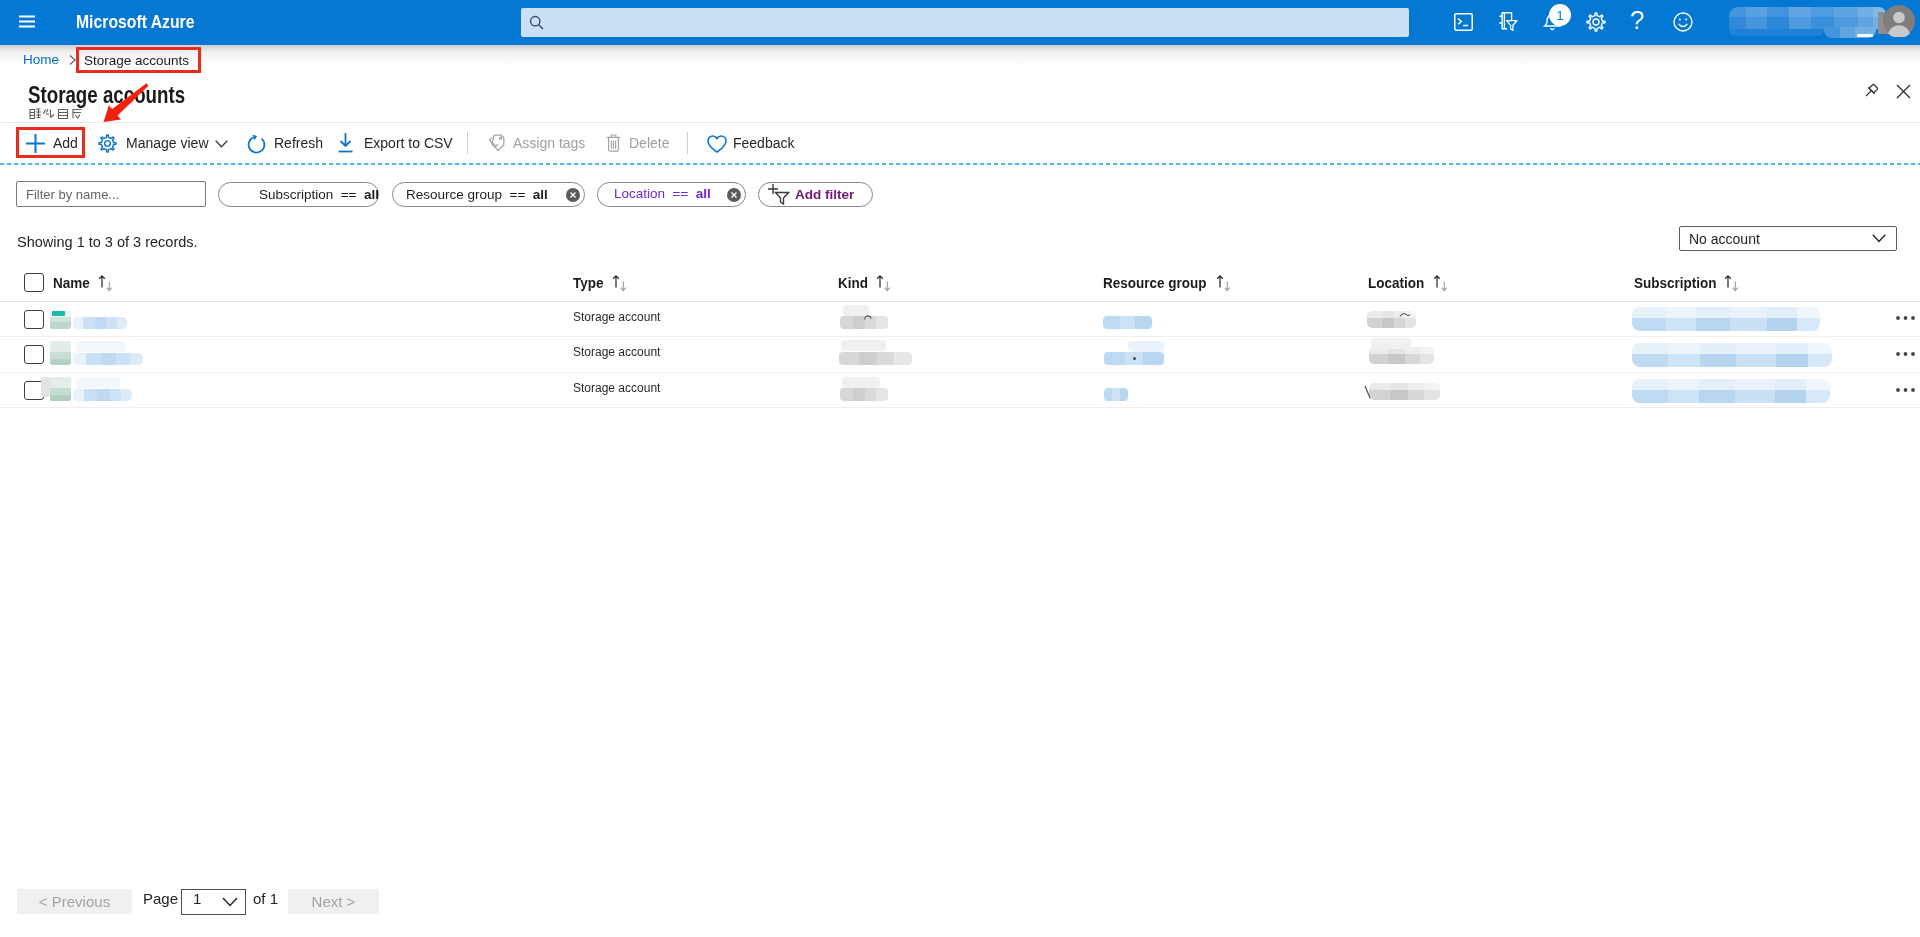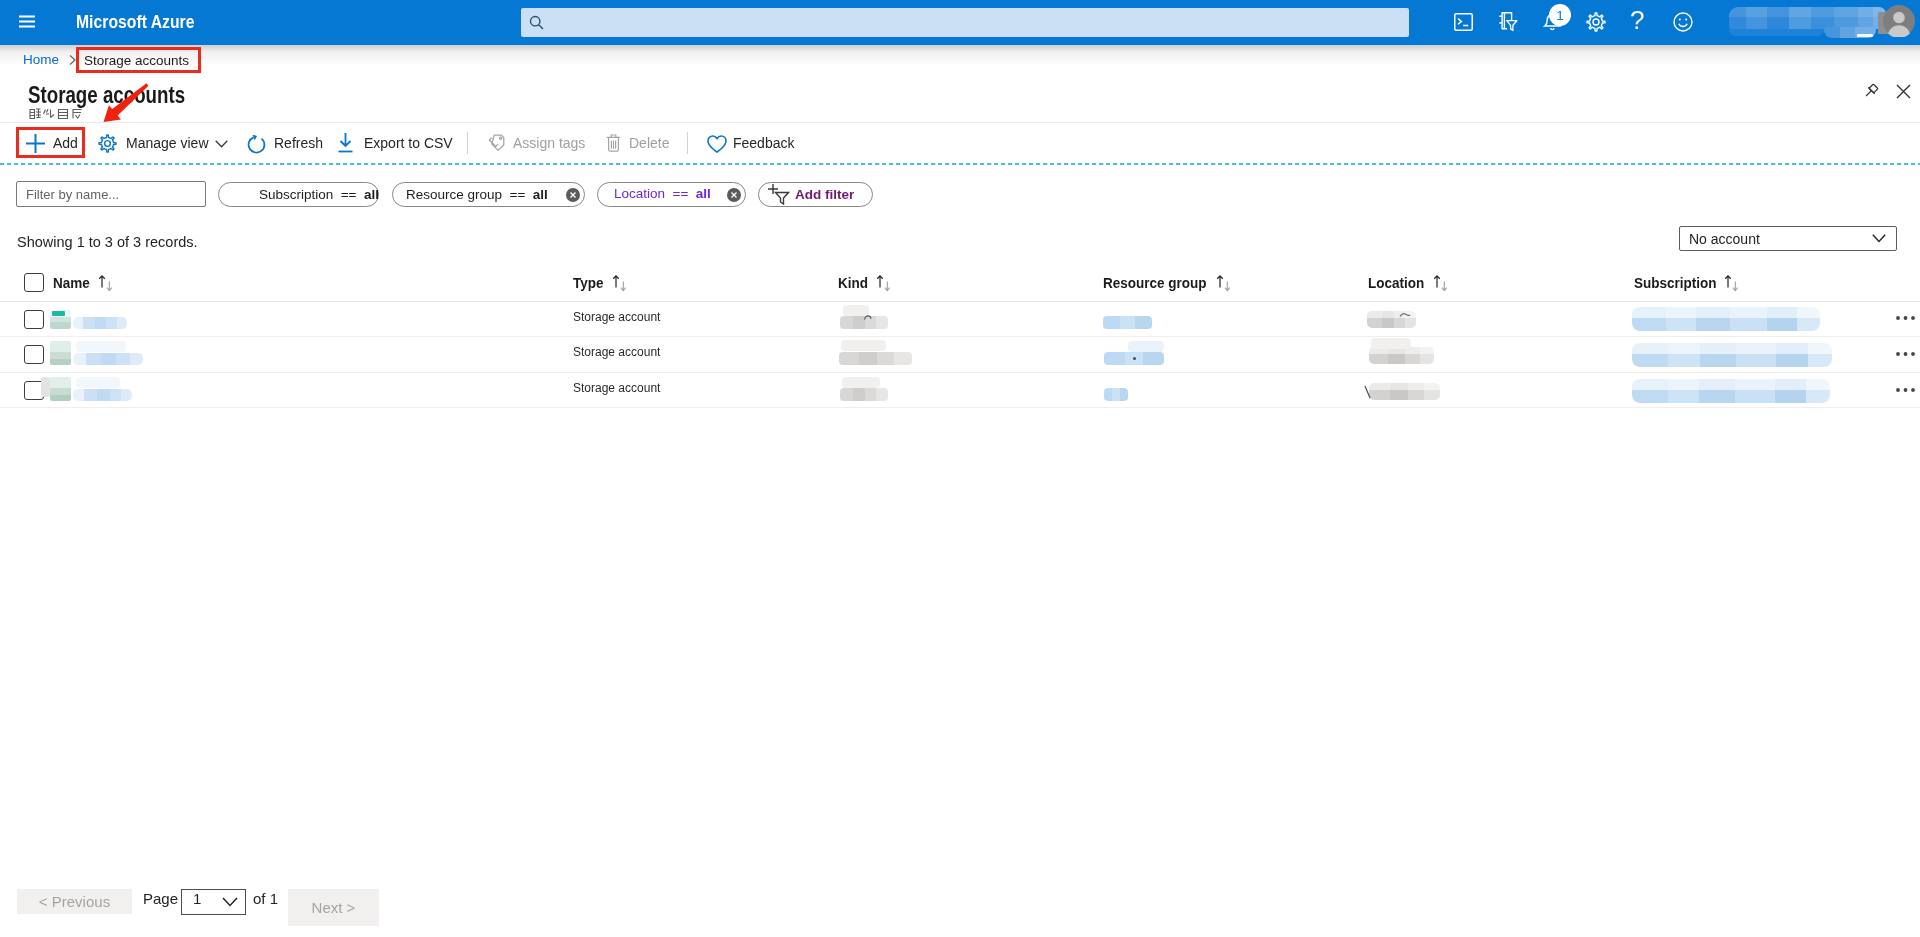--- a/index.html
+++ b/index.html
@@ -320,15 +320,15 @@
   </svg>
 
   <div class="abs" style="left:17px;top:889px;width:115px;height:25px;background:#f1f0ef;color:#a6a4a2;font-size:15px;display:flex;align-items:center;justify-content:center;">&lt; Previous</div>
   <div class="abs" style="left:143px;top:890px;font-size:15px;color:#252423;">Page</div>
   <div class="abs" style="left:181px;top:889px;width:65px;height:26px;border:1.4px solid #4f4e4d;background:#fff;"></div>
   <div class="abs" style="left:193px;top:890px;font-size:15px;color:#252423;">1</div>
   <svg class="abs" style="left:222px;top:897px;" width="16" height="10" viewBox="0 0 16 10">
     <path d="M1 1l7 7.4L15 1" fill="none" stroke="#252423" stroke-width="1.5"></path>
   </svg>
   <div class="abs" style="left:253px;top:890px;font-size:15px;color:#252423;">of 1</div>
-  <div class="abs" style="left:288px;top:889px;width:91px;height:37px;background:#f1f0ef;color:#a6a4a2;font-size:15px;display:flex;align-items:center;justify-content:center;">Next &gt;</div>
+  <div class="abs" style="left:288px;top:889px;width:91px;height:25px;background:#f1f0ef;color:#a6a4a2;font-size:15px;display:flex;align-items:center;justify-content:center;">Next &gt;</div>
 
 </div>
 
 </body></html>

